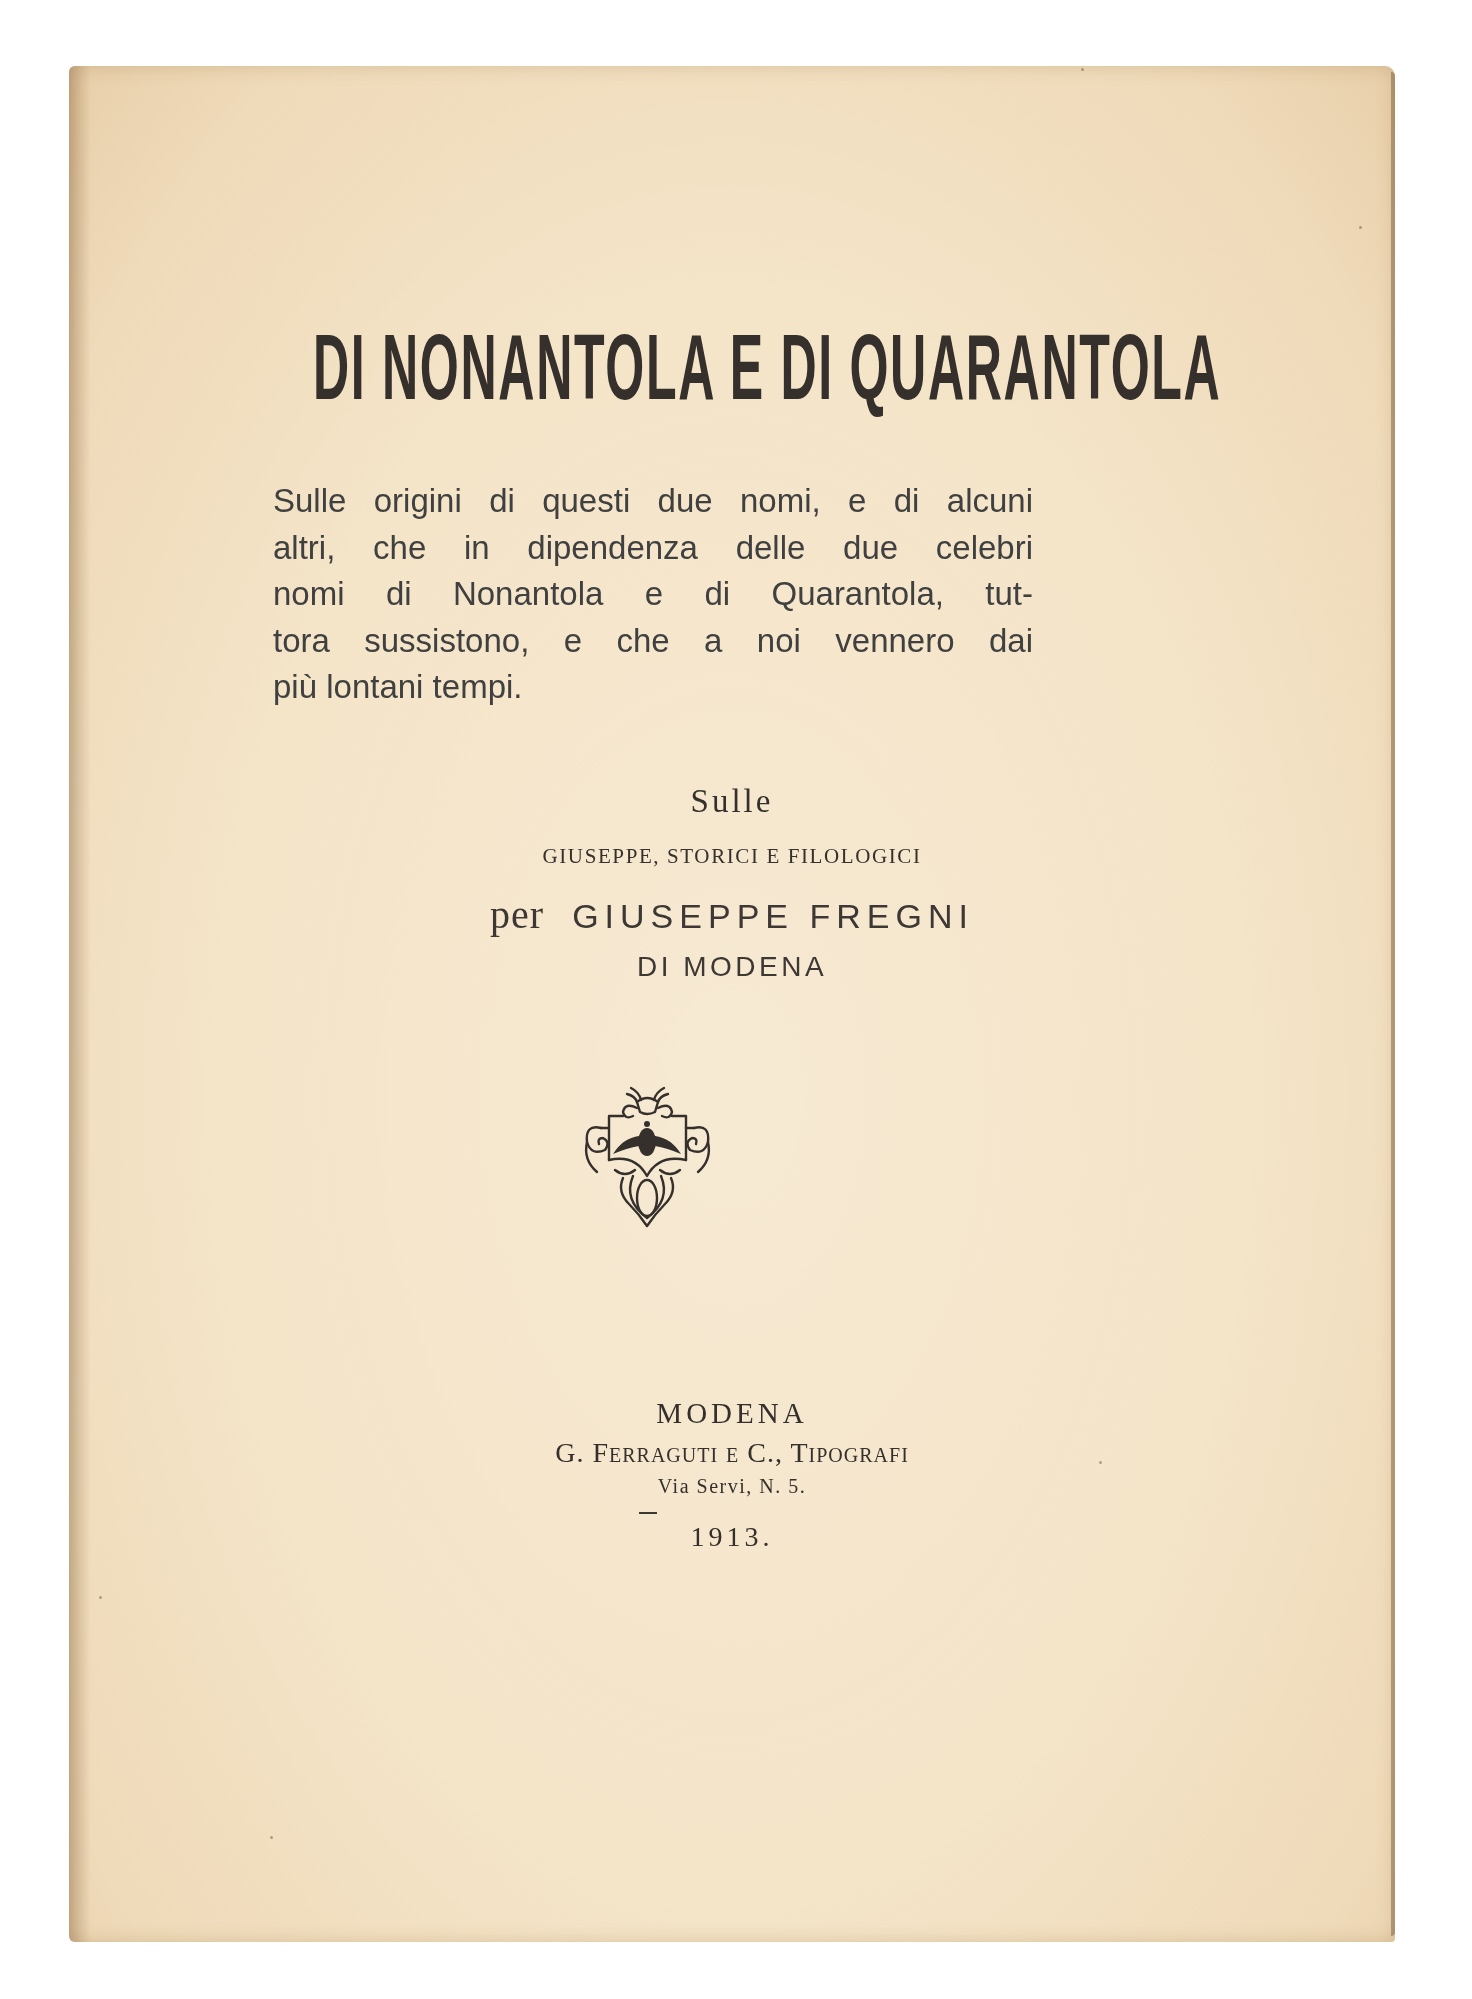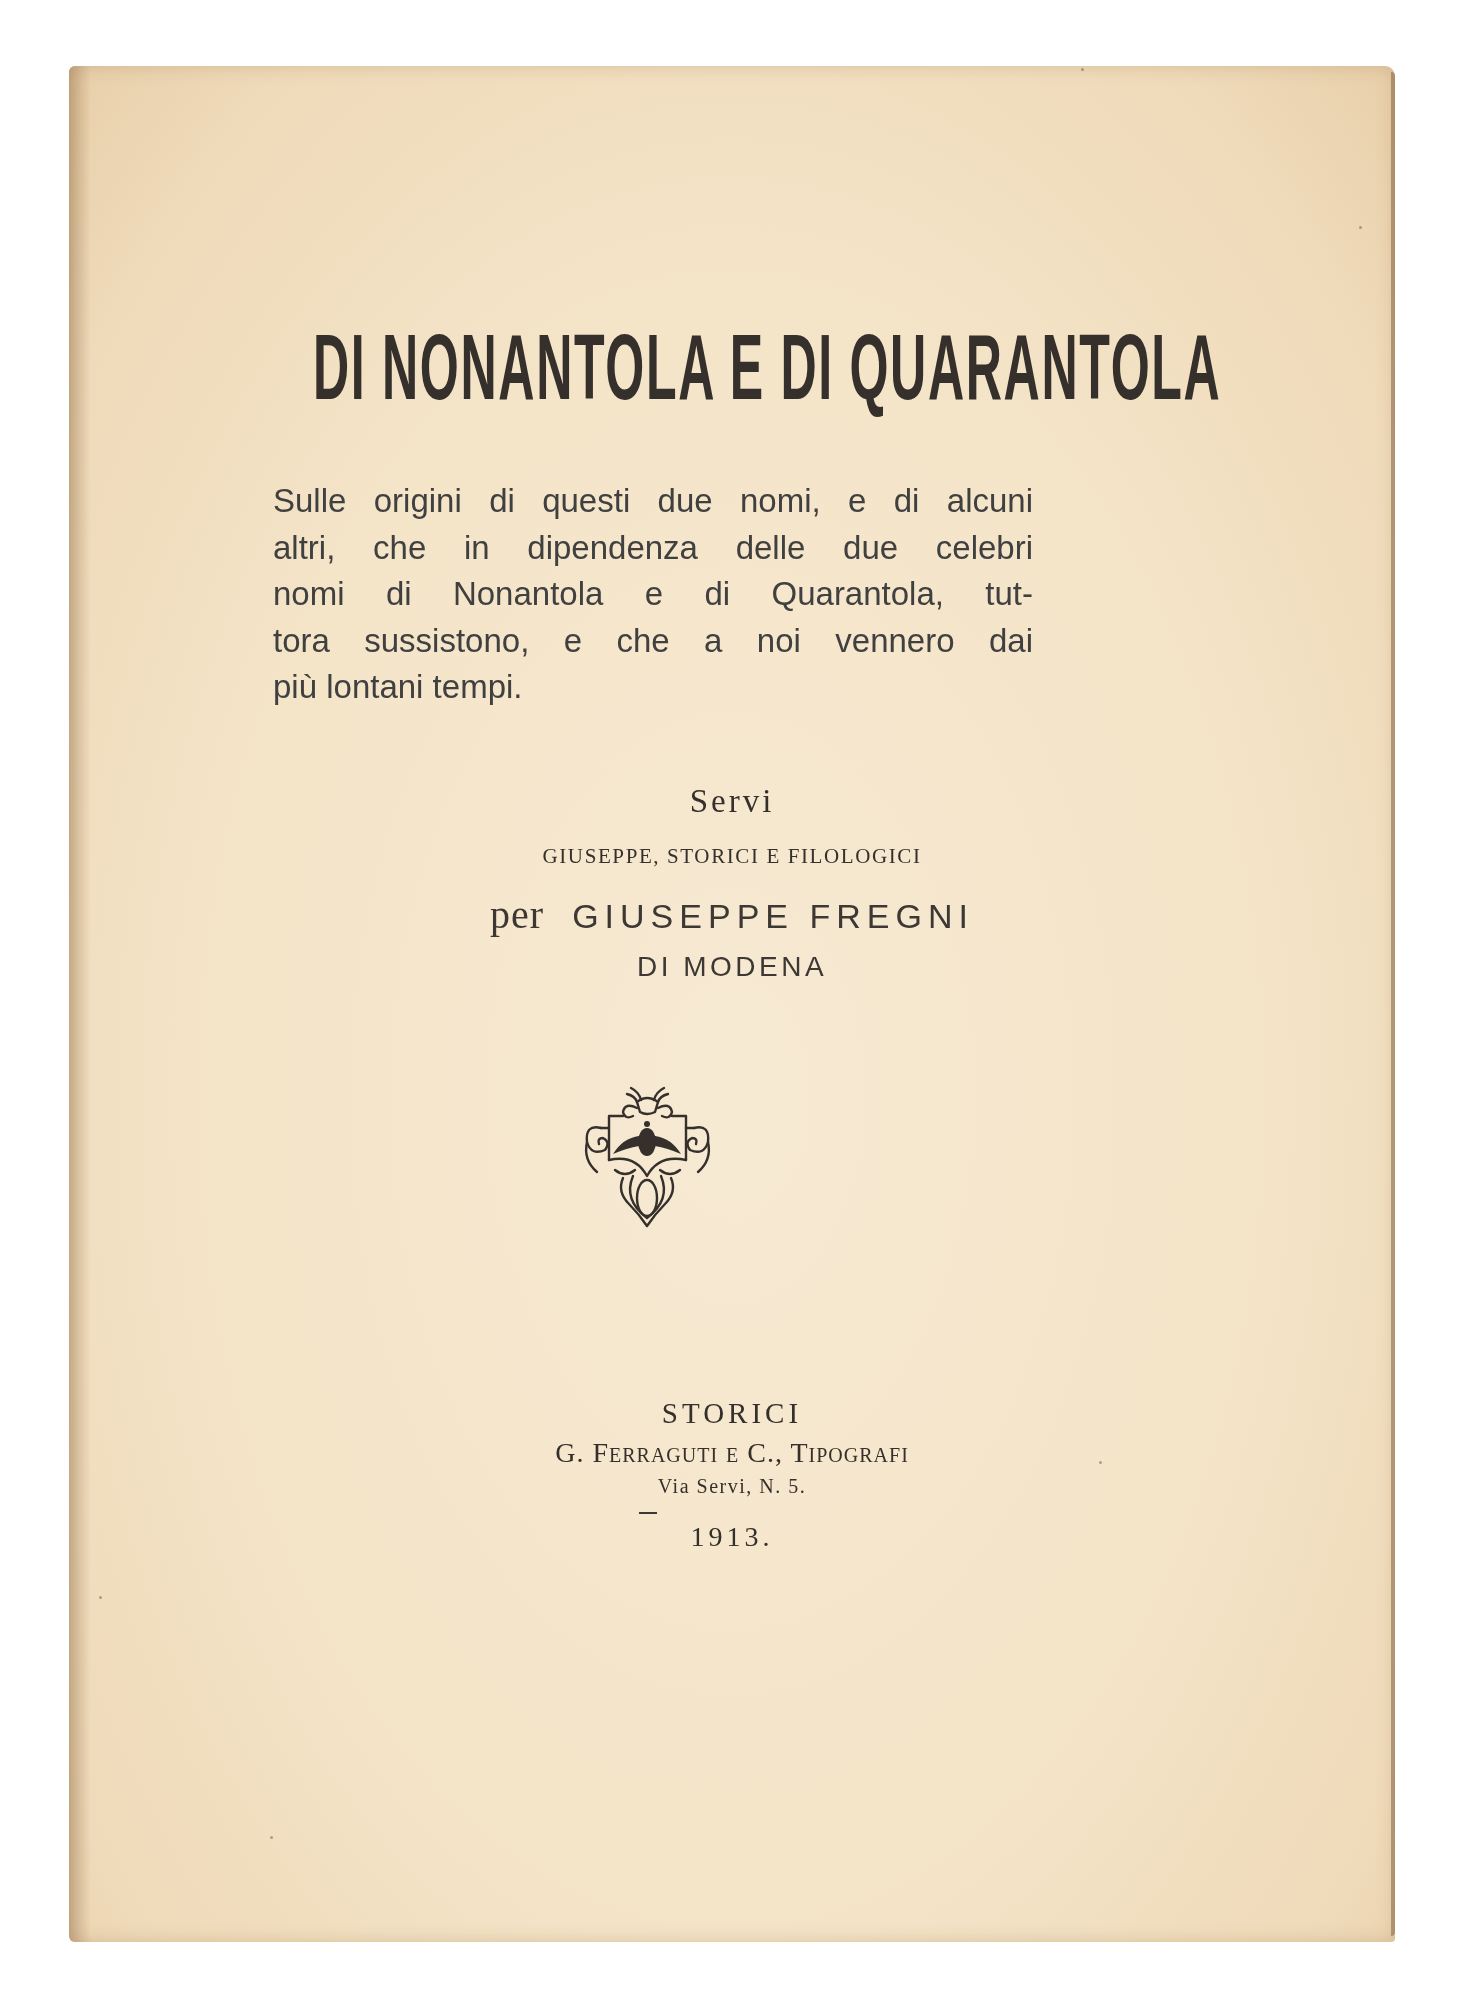--- a/index.html
+++ b/index.html
@@ -203,21 +203,21 @@
 </div>
 
 <div class="subtitle">
   <span class="line">Sulle origini di questi due nomi, e di alcuni</span>
   <span class="line indent">altri, che in dipendenza delle due celebri</span>
   <span class="line indent">nomi di Nonantola e di Quarantola, tut-</span>
   <span class="line indent">tora sussistono, e che a noi vennero dai</span>
   <span class="line indent last">più lontani tempi.</span>
 </div>
 
-<div class="centered studi">Servi</div>
+<div class="centered studi">Sulle</div>
 <div class="centered critici">GIUSEPPE, STORICI E FILOLOGICI</div>
 
 <div class="centered author">
   <span class="per">per</span><span class="name">GIUSEPPE FREGNI</span>
 </div>
 <div class="centered dimodena">DI MODENA</div>
 
 <svg class="ornament" viewBox="0 0 145 150">
   <g fill="none" stroke="#35302b" stroke-width="2.4" stroke-linecap="round" stroke-linejoin="round">
 
@@ -253,17 +253,17 @@
   </g>
 
   <g fill="#35302b">
     <ellipse cx="72" cy="62" rx="9" ry="14"></ellipse>
     <path d="M64 56 Q48 58 38 74 Q52 68 64 66 Z"></path>
     <path d="M80 56 Q96 58 106 74 Q92 68 80 66 Z"></path>
     <circle cx="72" cy="44" r="3"></circle>
   </g>
 </svg>
 
-<div class="centered pub-city">STORICI</div>
+<div class="centered pub-city">MODENA</div>
 <div class="centered printer">G. Ferraguti e C., Tipografi</div>
 <div class="centered address">Via Servi, N. 5.</div>
 <div class="dash"></div>
 <div class="centered year">1913.</div>
 
 </body></html>

